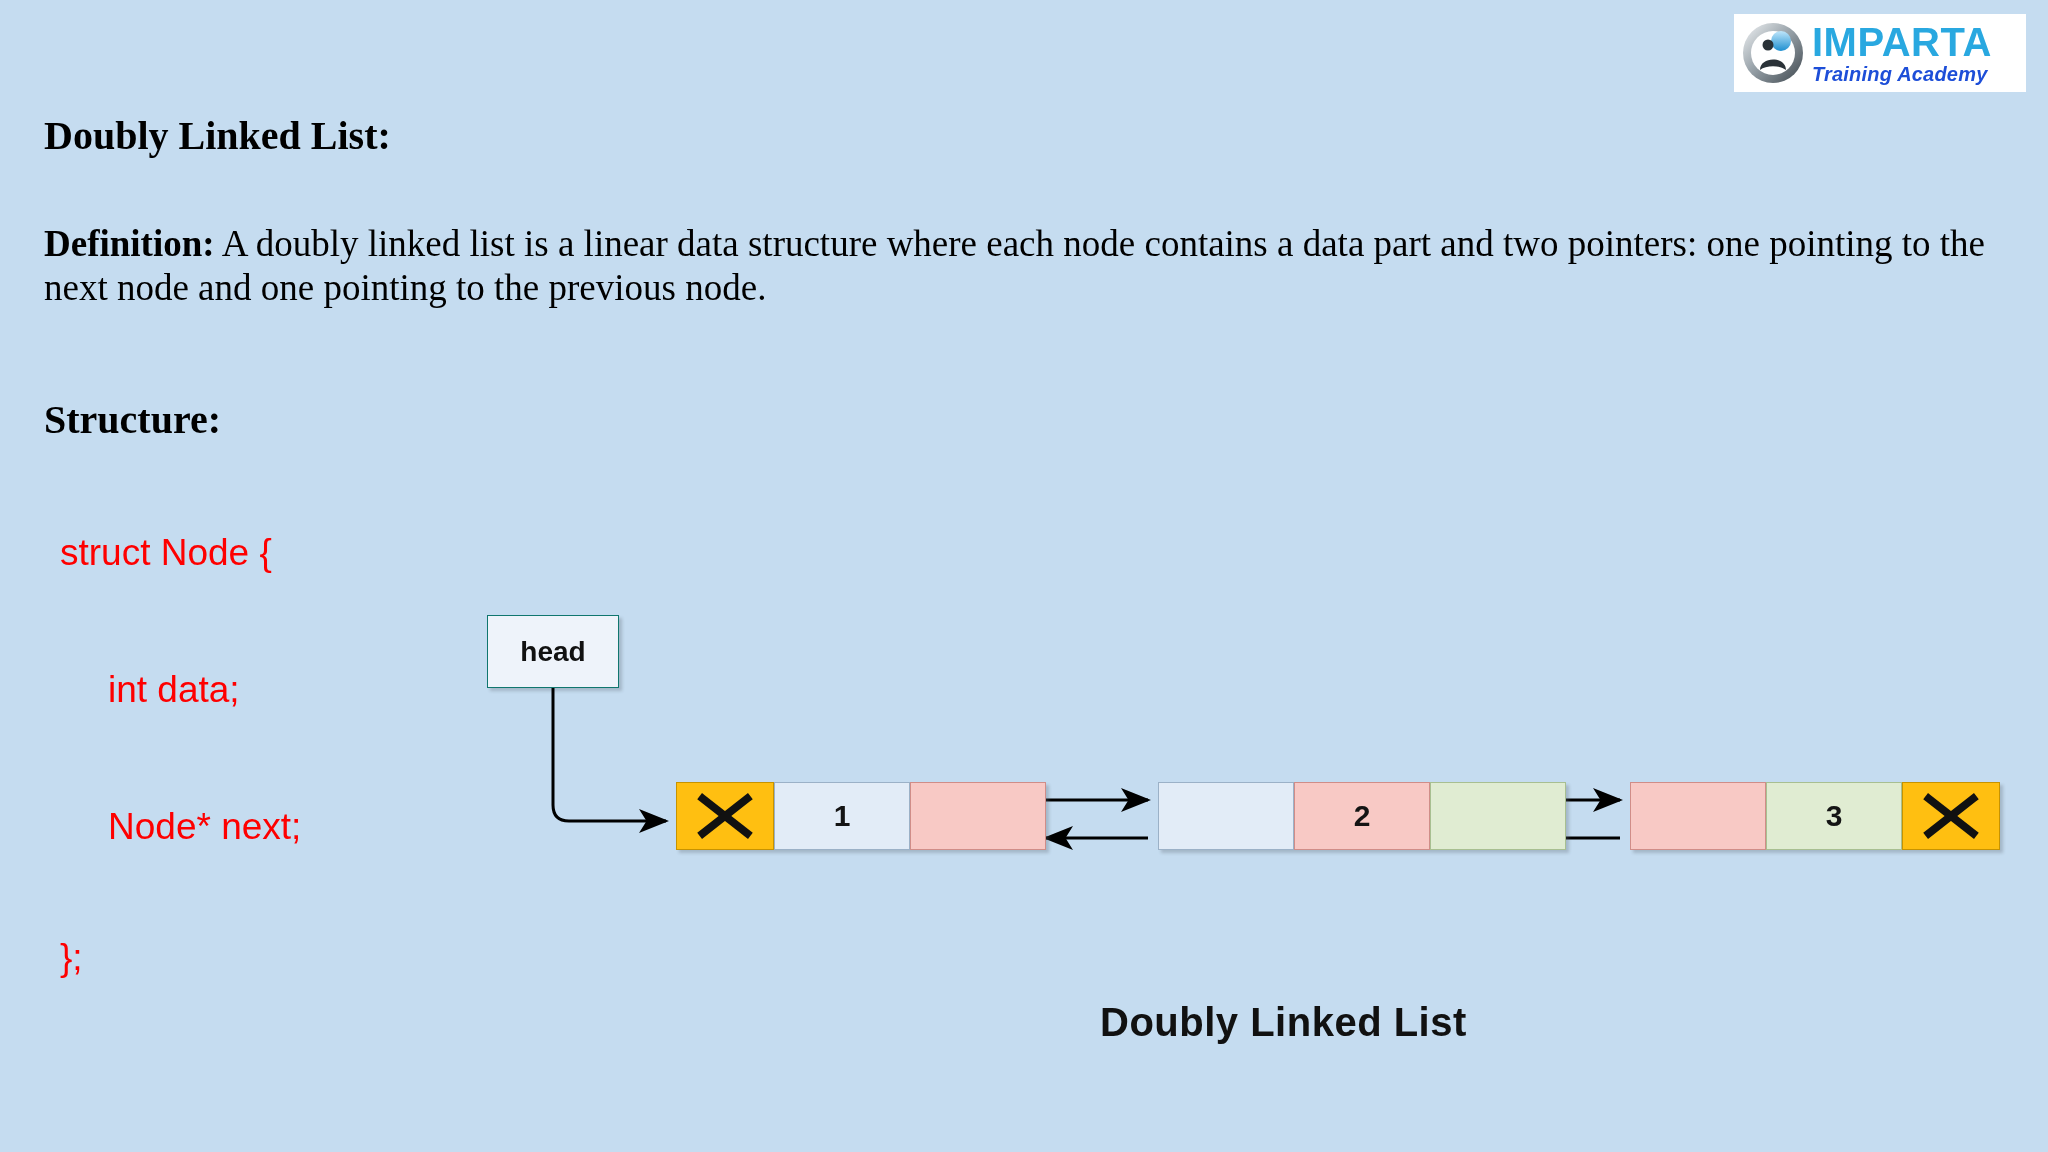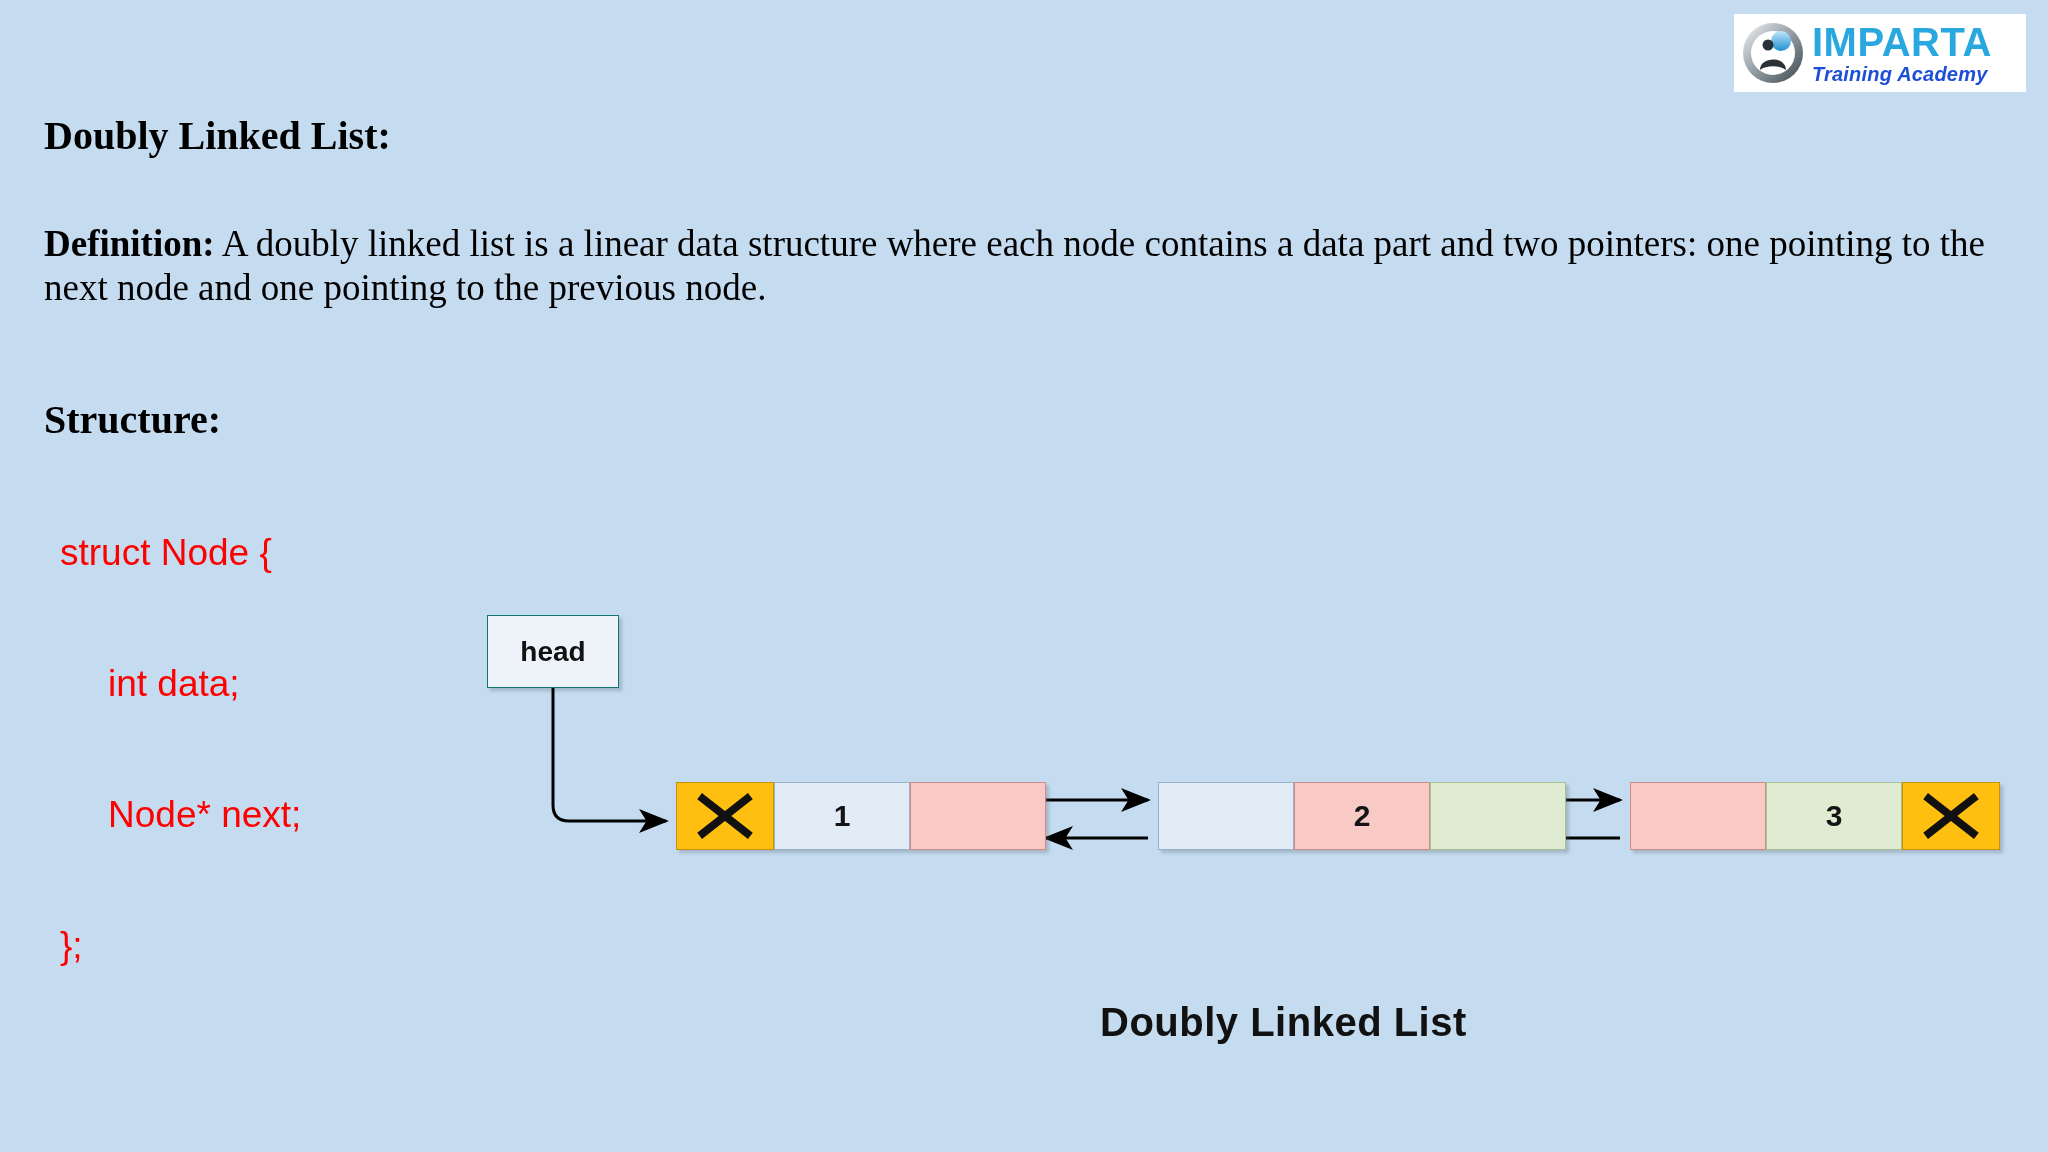--- a/index.html
+++ b/index.html
@@ -87,21 +87,21 @@
     position: absolute;
     left: 60px;
     top: 444px;
     color: #fe0000;
     font-size: 37px;
     line-height: 1.18;
     font-family: Liberation Sans, sans-serif;
     white-space: pre;
   }
   .code-line { display: block; }
-  .code-indent { padding-left: 48px; }
+  .code-indent { padding-left: 48px; margin-top: 6px; }
 
   
   #diagram {
     position: absolute;
     left: 0;
     top: 0;
     width: 2048px;
     height: 1152px;
     pointer-events: none;
   }

